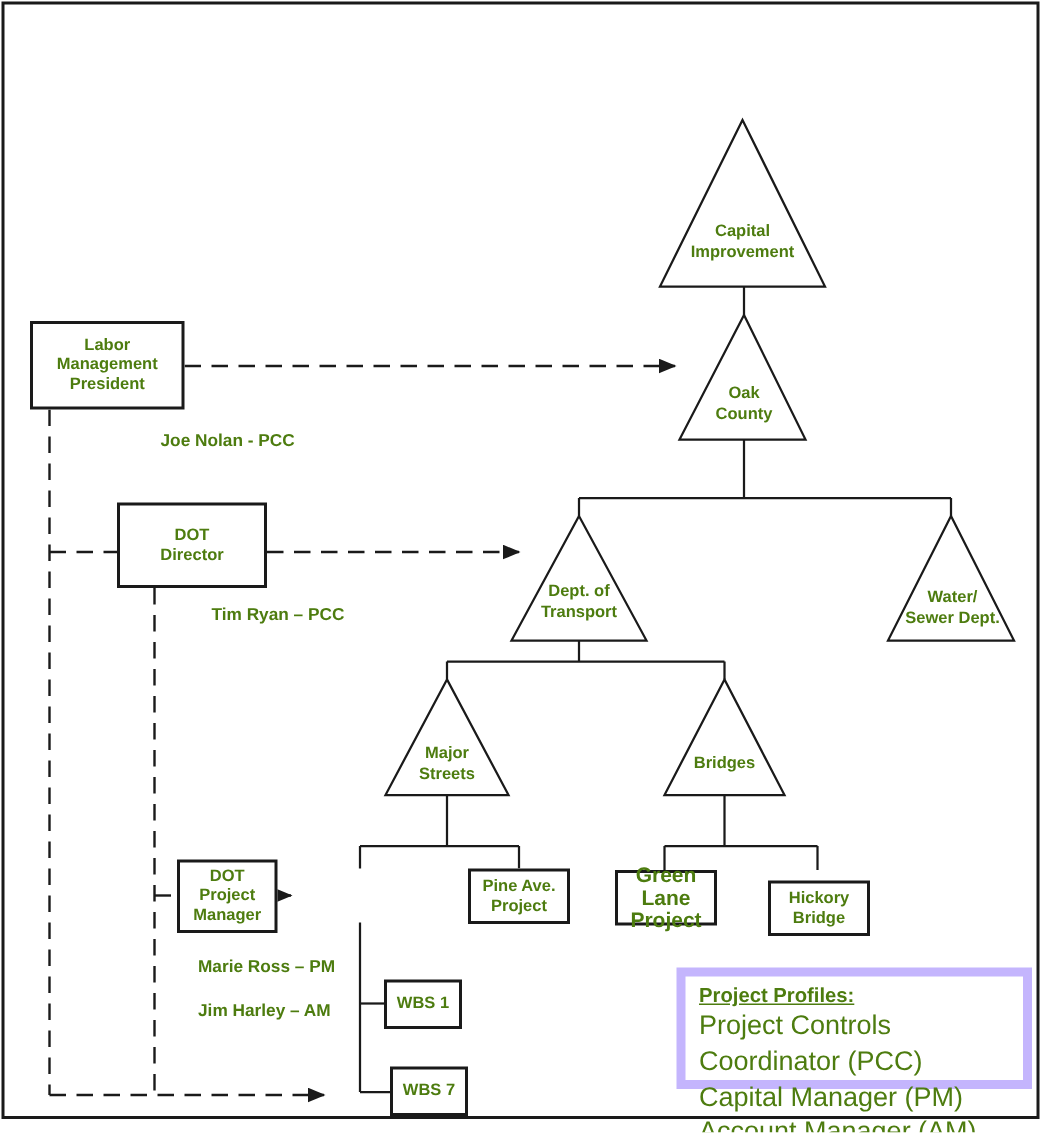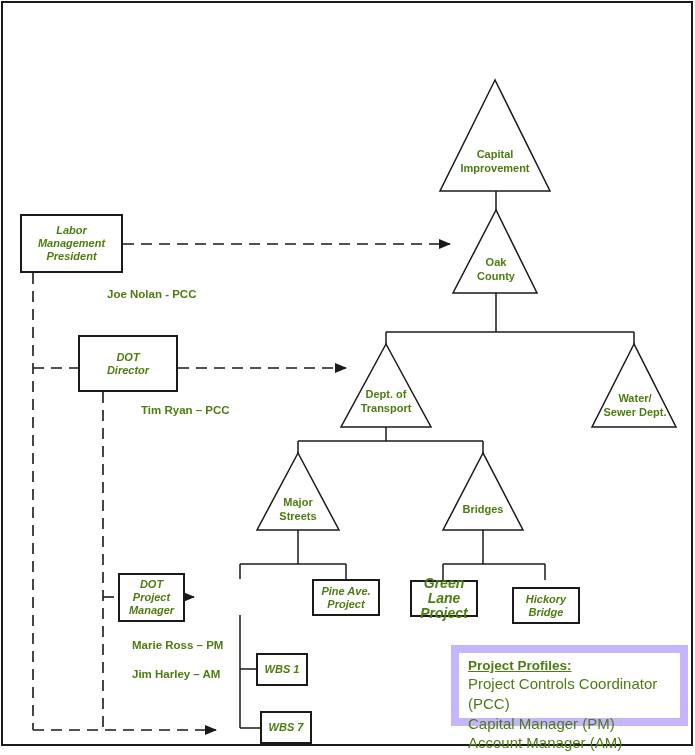--- a/index.html
+++ b/index.html
@@ -4,37 +4,37 @@
 <style>
   html,body{margin:0;padding:0;background:#fff;}
   .canvas{
     position:relative;width:695px;height:755px;background:#ffffff;
     font-family:"Liberation Sans",sans-serif;color:#4d7c0f;overflow:hidden;
   }
   .layer{position:absolute;left:0;top:0;}
   .node{
     position:absolute;box-sizing:border-box;border:2px solid #1a1a1a;background:#ffffff;
     display:flex;align-items:center;justify-content:center;text-align:center;
-    font-weight:bold;font-size:11px;line-height:1.18;white-space:pre-line;font-style:italic;
+    font-weight:bold;font-size:11px;line-height:1.18;white-space:pre-line;
   }
   .node.tight{font-size:14px;line-height:1.05;}
   .tri-label{
     position:absolute;text-align:center;font-weight:bold;font-size:11px;
     line-height:1.25;white-space:pre-line;pointer-events:none;
   }
   .note{
     position:absolute;font-weight:bold;font-size:11.5px;white-space:pre-line;
     line-height:1.25;
   }
   .legend{
     position:absolute;left:451px;top:645px;width:237px;height:81px;box-sizing:border-box;
-    border:8px solid #c4b5fd;background:#fff;padding:5px 9px 0 9px;
+    border:6px solid #c4b5fd;background:#fff;padding:5px 9px 0 9px;
   }
   .legend-title{font-size:13.5px;font-weight:bold;text-decoration:underline;margin-bottom:1px;}
-  .legend-item{font-size:15px;font-weight:normal;line-height:1.32;}
+  .legend-item{font-size:18px;font-weight:normal;line-height:1.32;}
 </style>
 </head>
 <body>
 
 <div class="canvas">
 
   <svg class="layer" width="695" height="755" viewBox="0 0 695 755">
     <defs>
       <marker id="arr" markerWidth="13" markerHeight="10" refX="11" refY="5" orient="auto" markerUnits="userSpaceOnUse">
         <path d="M0,0 L12,5 L0,10 z" fill="#1a1a1a"></path>

